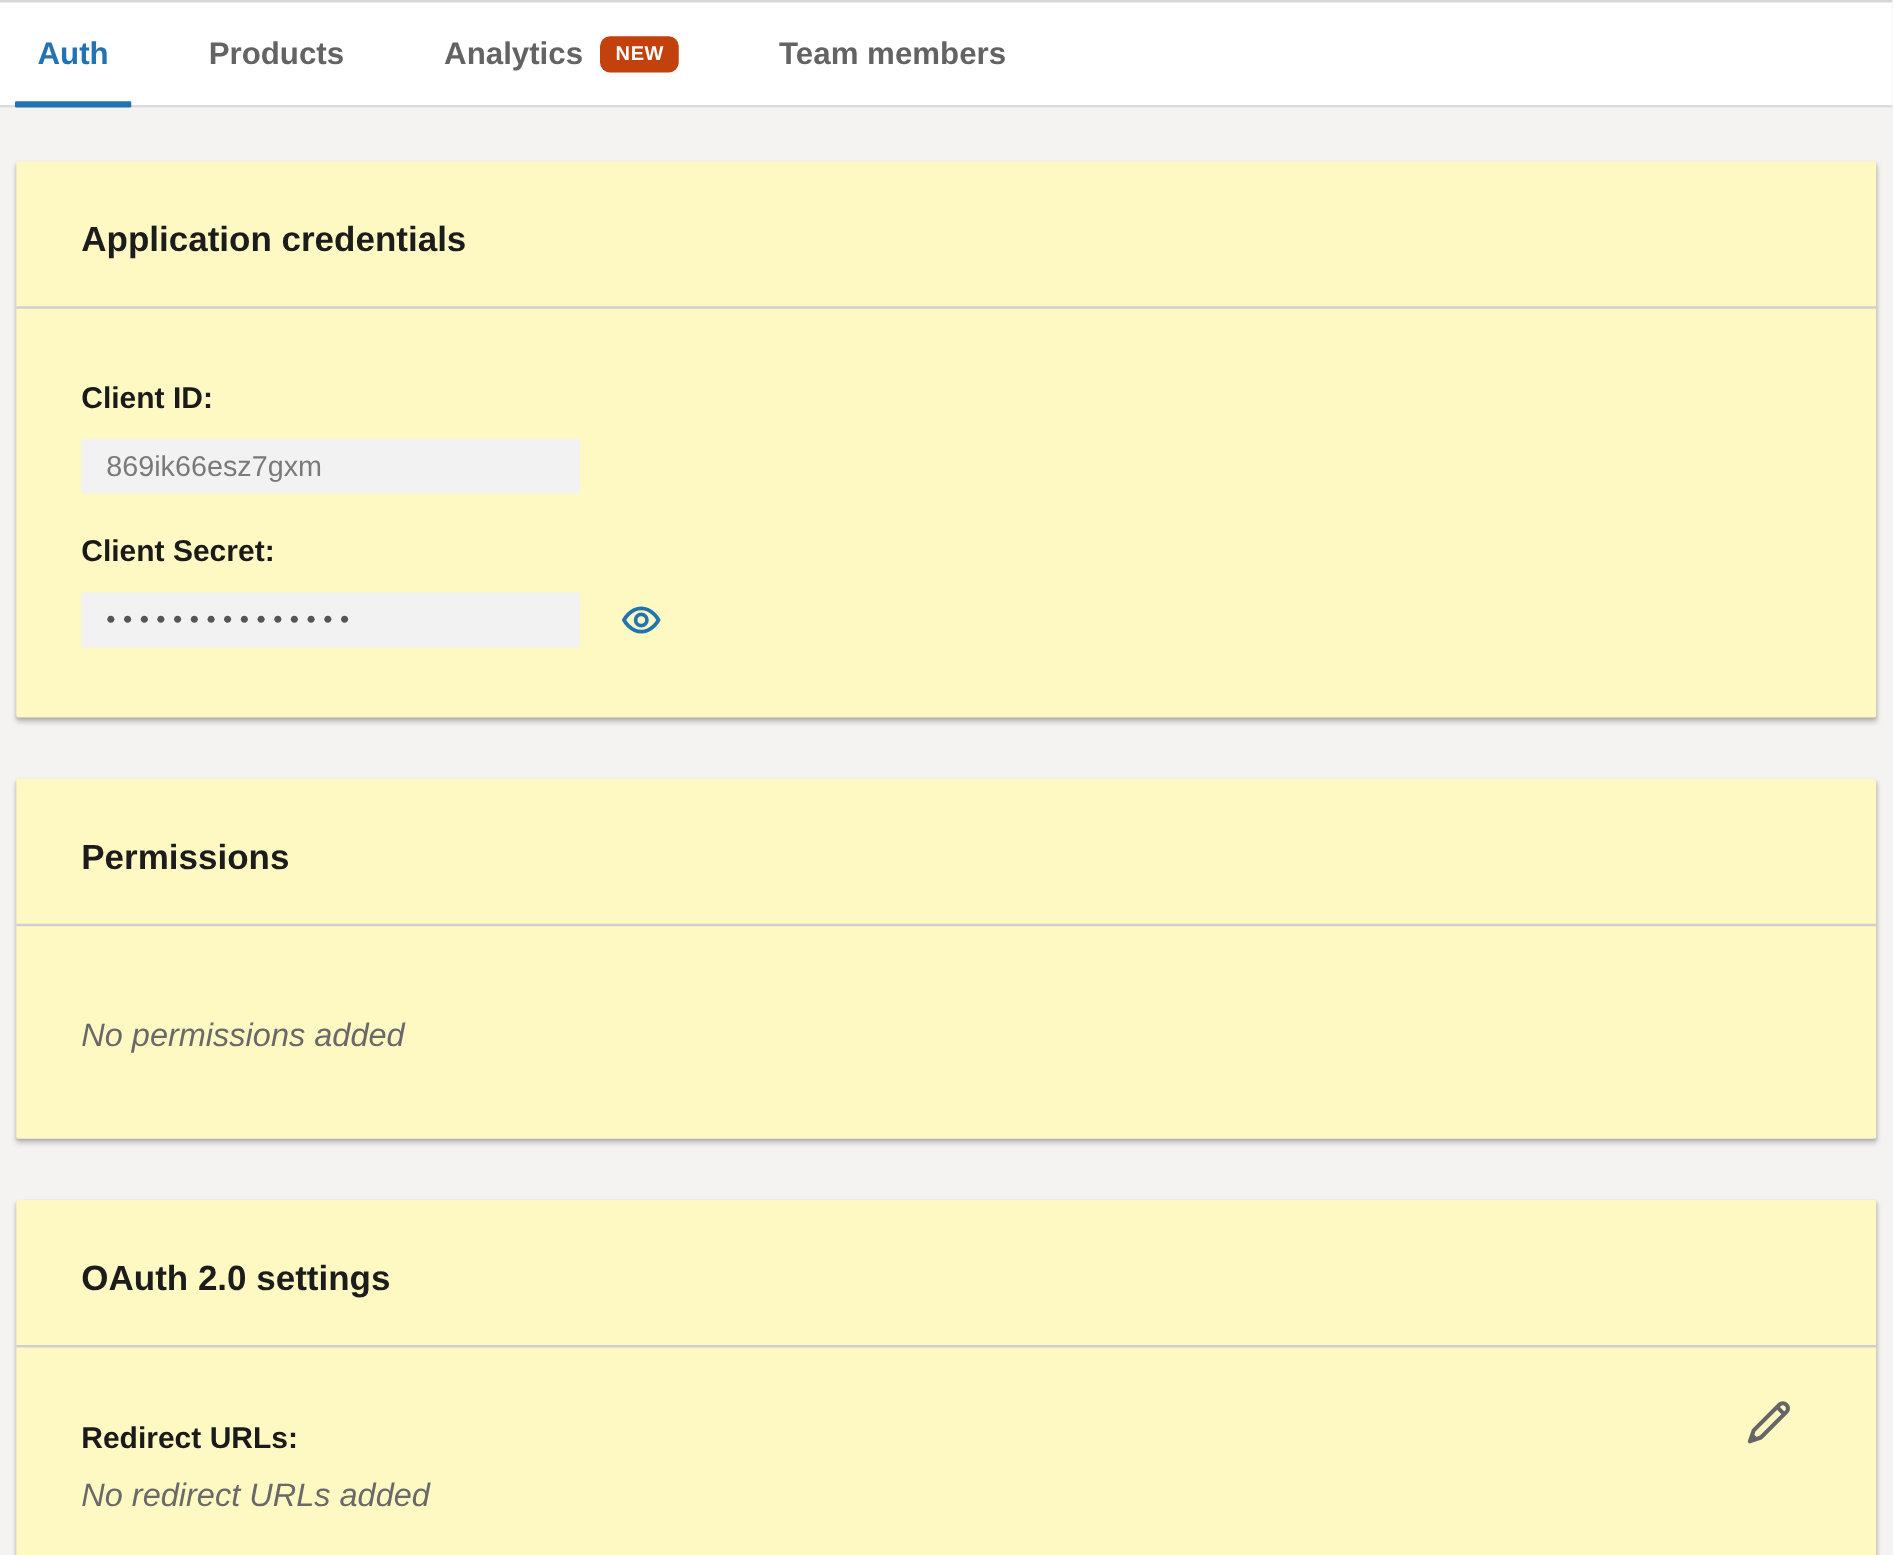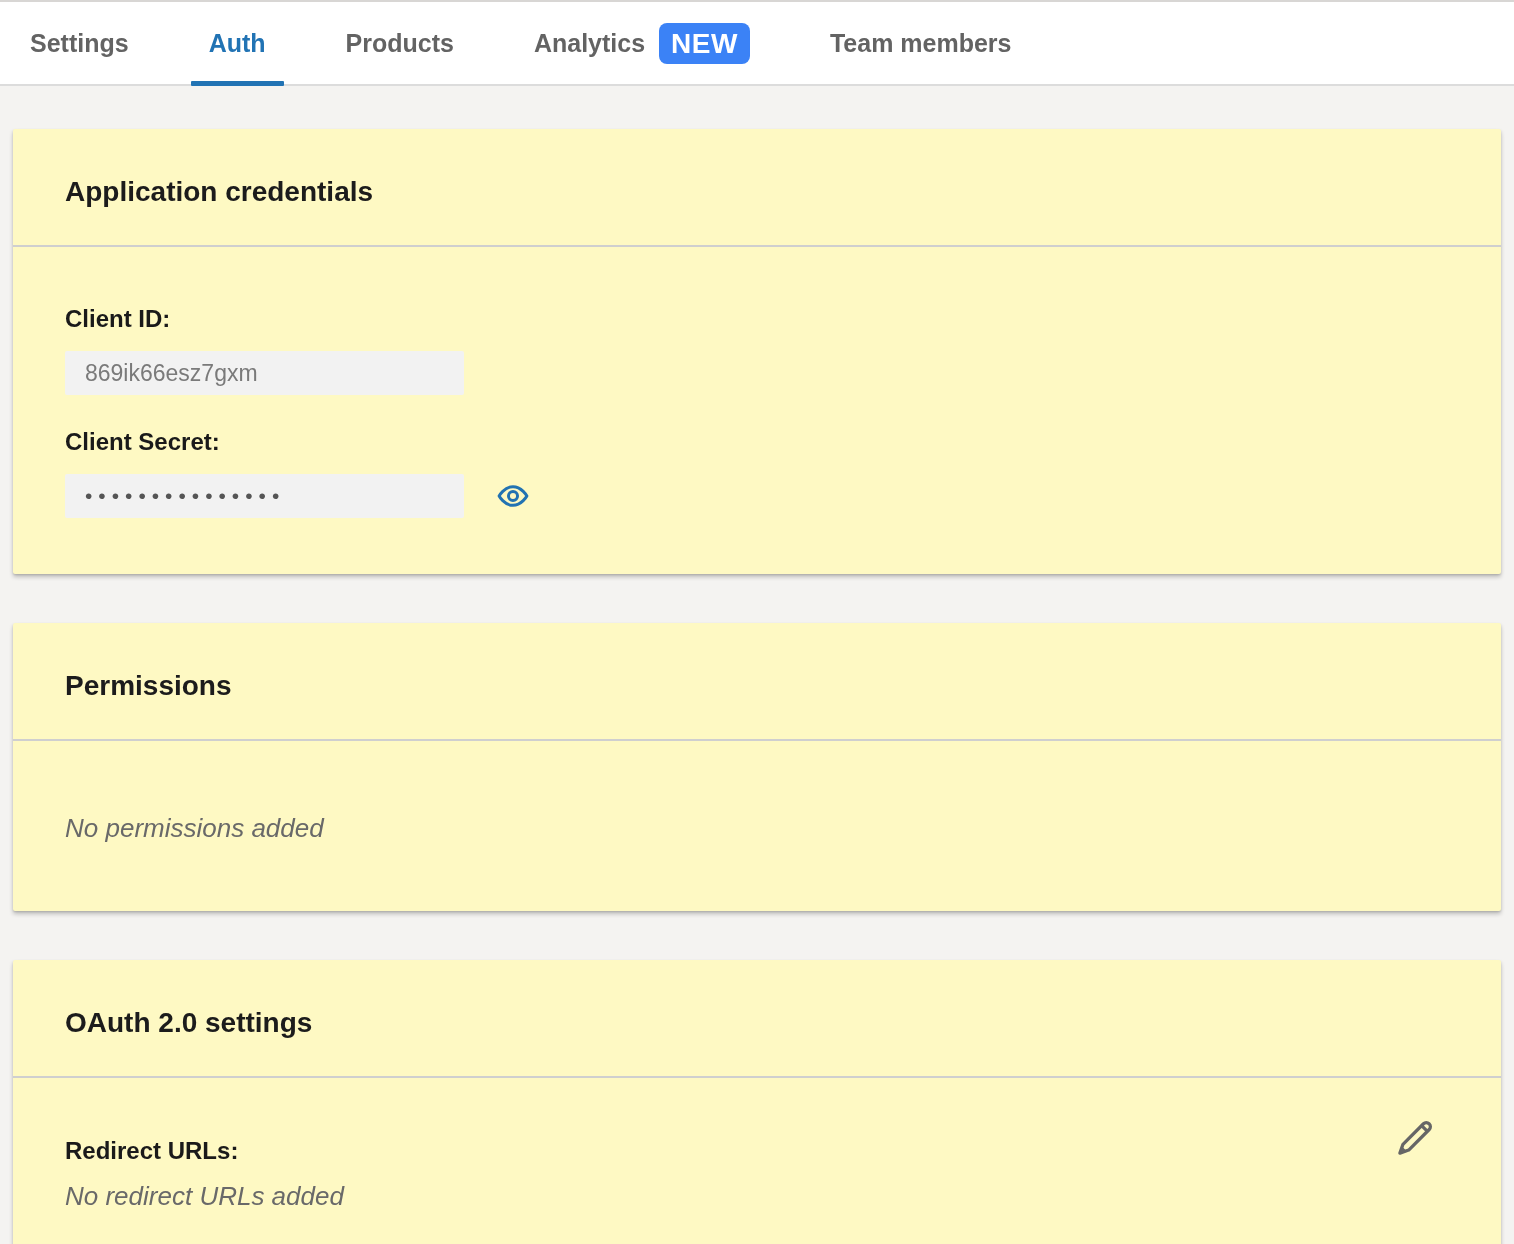--- a/index.html
+++ b/index.html
@@ -37,23 +37,23 @@
     left: -18px;
     right: -18px;
     bottom: -2px;
     height: 5px;
     background: #2173b4;
     border-radius: 1px;
   }
   .badge {
     display: inline-block;
     margin-left: 14px;
-    background: #3b82f6;
+    background: #c2410c;
     color: #ffffff;
-    font-size: 28px;
+    font-size: 16px;
     font-weight: 700;
     line-height: 1;
     padding: 7px 12px 6px;
     border-radius: 8px;
     letter-spacing: 0.5px;
   }
 
   
   .content { padding: 43px 13px 10px; }
   .card {
@@ -129,23 +129,20 @@
     border: none;
     padding: 0;
     cursor: pointer;
     line-height: 0;
   }
 </style>
 </head>
 <body>
 
 <nav class="tabbar">
-  <div class="tab">
-    <span>Settings</span>
-  </div>
   <div class="tab active">
     <span>Auth</span>
     <span class="underline"></span>
   </div>
   <div class="tab">
     <span>Products</span>
   </div>
   <div class="tab">
     <span>Analytics</span>
     <span class="badge">NEW</span>

